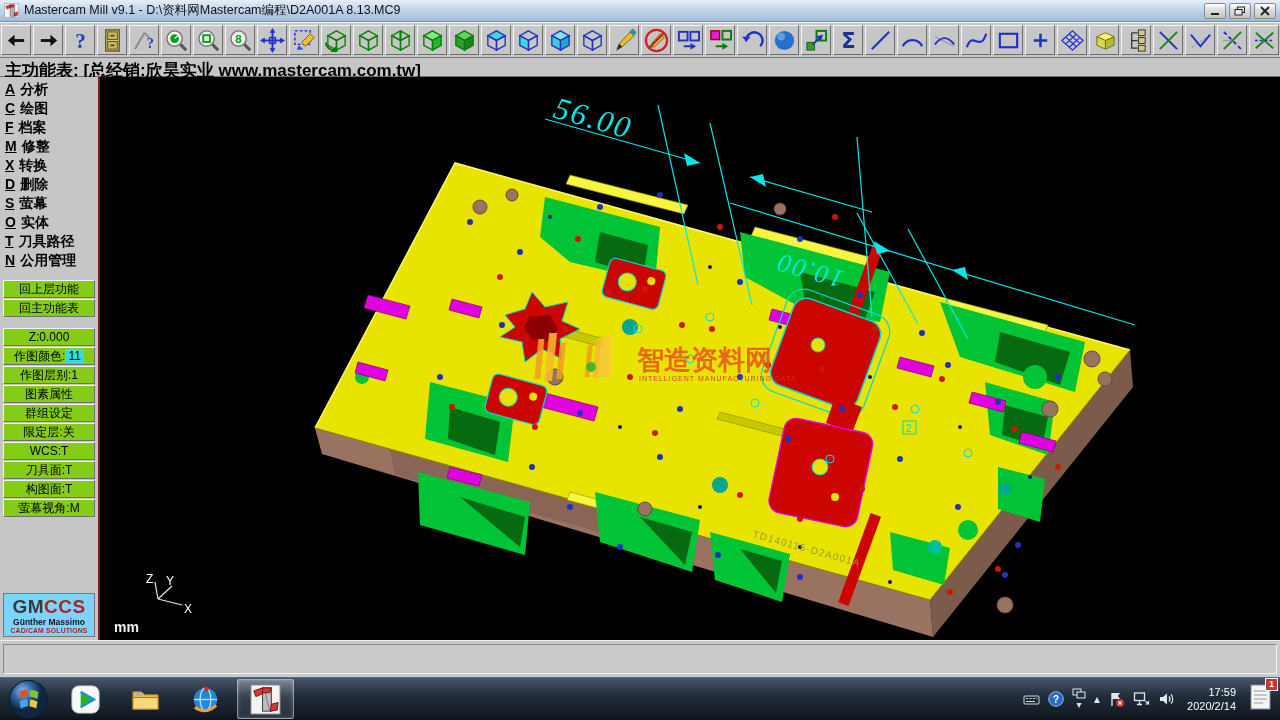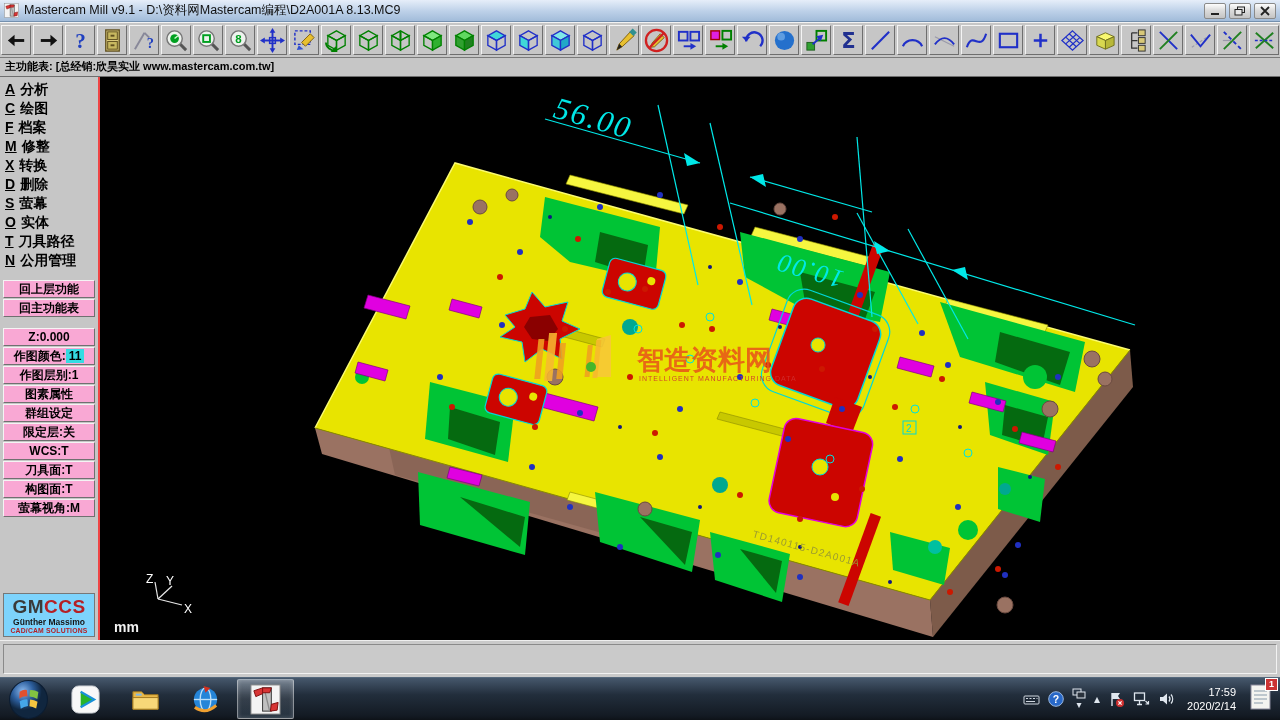--- a/index.html
+++ b/index.html
@@ -20,31 +20,31 @@
   #toolbar{position:absolute;top:22px;left:0;right:0;height:36px;background:#c6c6c6;
     border-top:1px solid #f2f2f2;border-bottom:1px solid #7a7a7a;
     display:flex;gap:2px;padding:2px 1px;box-sizing:border-box;}
   .tbtn{width:30px;height:30px;flex:0 0 30px;background:#c6c6c6;padding:1px;box-sizing:border-box;
     border:1px solid;border-color:#f4f4f4 #6e6e6e #6e6e6e #f4f4f4;
     display:flex;align-items:center;justify-content:center;}
   .ticon svg{width:25px;height:25px;display:block;}
 
   
   #menubar{position:absolute;top:58px;left:0;right:0;height:19px;background:#c6c6c6;
-    border-bottom:1px solid #6e6e6e;font-weight:bold;font-size:11px;color:#000;
+    border-bottom:1px solid #6e6e6e;font-weight:bold;font-size:17px;color:#000;
     padding:1px 5px;box-sizing:border-box;white-space:nowrap;}
 
   
   #sidebar{position:absolute;top:77px;left:0;width:100px;height:563px;background:#c6c6c6;
-    border-right:2px solid #ef4444;box-sizing:border-box;display:flex;flex-direction:column;}
+    border-right:2px solid #7f1d1d;box-sizing:border-box;display:flex;flex-direction:column;}
   #menu-list{padding-top:3px;}
   .menu-item{height:19px;line-height:19px;padding-left:5px;font-size:14px;font-weight:bold;color:#000;white-space:nowrap;cursor:default;}
   .mkey{text-decoration:underline;margin-right:5px;}
   #nav-btns{margin-top:9px;}
-  .side-btn{height:16px;margin:1px 3px;background:#f9a8d4;font-size:12px;font-weight:bold;color:#000;
+  .side-btn{height:16px;margin:1px 3px;background:#84cc16;font-size:12px;font-weight:normal;color:#000;
     border:1px solid;border-color:#f4f4f4 #707070 #707070 #f4f4f4;
     display:flex;align-items:center;justify-content:center;white-space:nowrap;cursor:default;}
   .side-btn .val{}
   .val.hl{background:#35dbe2;padding:0 3px;}
   #status-btns{margin-top:9px;}
   #gmccs{margin:auto 3px 3px 3px;background:#7dd3fc;border:1px solid #777;text-align:center;padding:3px 1px 2px;}
   #gmccs .l1{font-size:19px;font-weight:bold;line-height:1.0;letter-spacing:.5px;}
   #gmccs .p1{color:#3a3a3a;} #gmccs .p2{color:#b52025;}
   #gmccs .l2{font-size:8.5px;font-weight:bold;color:#151515;margin-top:1px;text-align:center;}
   #gmccs .l3{font-size:6.8px;font-weight:bold;color:#b52025;letter-spacing:.2px;}

